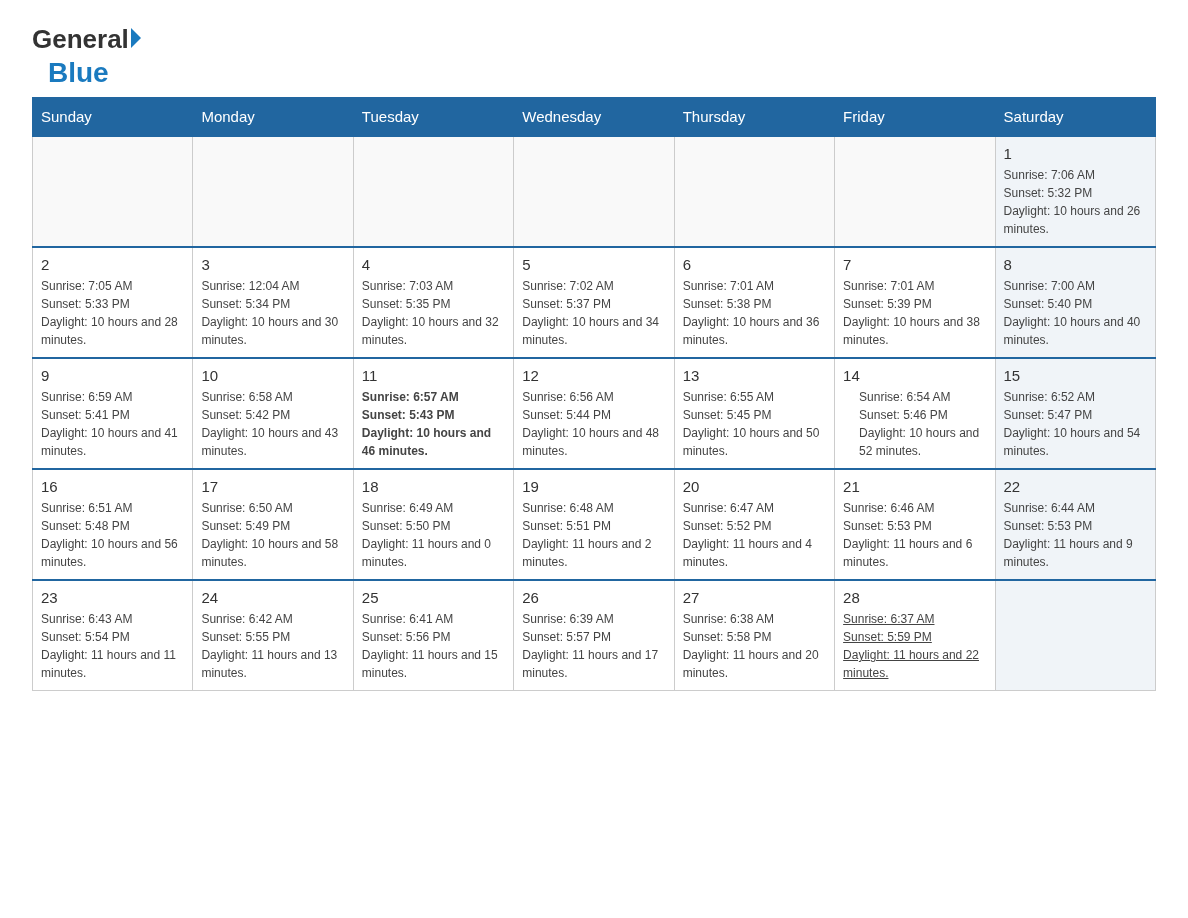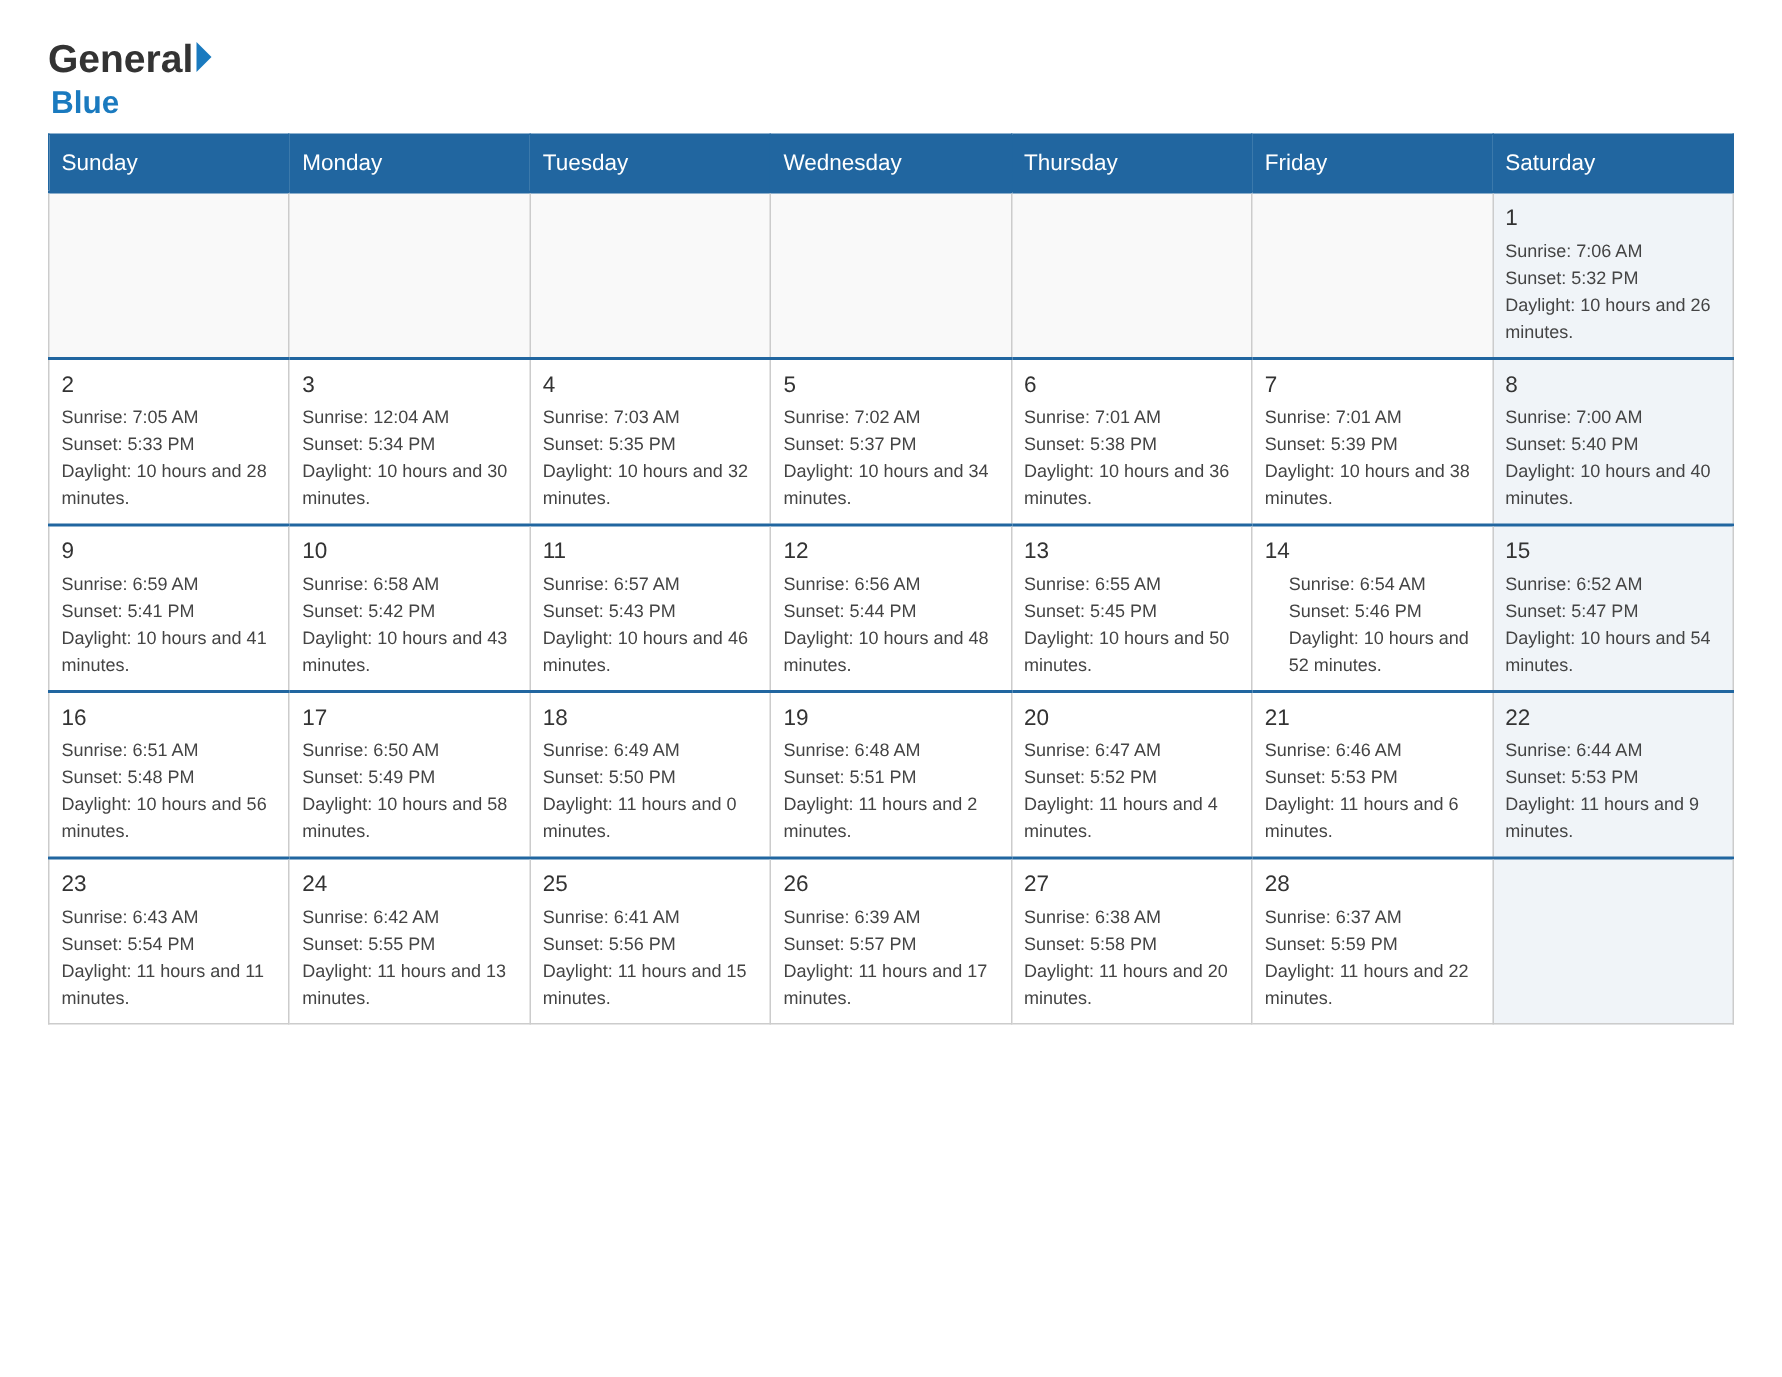--- a/index.html
+++ b/index.html
@@ -35,24 +35,24 @@
       width: 0;
       height: 0;
       border-left: 10px solid #1a7abf;
       border-top: 10px solid transparent;
       border-bottom: 10px solid transparent;
       margin-left: 2px;
       margin-top: -4px;
     }
     .logo-blue-label {
       color: #1a7abf;
-      font-size: 21px;
+      font-size: 28px;
       font-weight: bold;
       margin-top: 2px;
-      margin-left: 2px;
+      margin-left: 16px;
     }
     .title-area {
       text-align: right;
     }
     .month-title {
       font-size: 48px;
       font-weight: bold;
       color: #333;
       line-height: 1.1;
     }
@@ -206,21 +206,21 @@
 Daylight: 10 hours and 41 minutes.</div>
         </td>
         <td>
           <span class="day-number">10</span>
           <div class="day-info" style="white-space: pre-line;">Sunrise: 6:58 AM
 Sunset: 5:42 PM
 Daylight: 10 hours and 43 minutes.</div>
         </td>
         <td>
           <span class="day-number">11</span>
-          <div class="day-info" style="white-space: pre-line;">Sunrise: 6:57 AM
+          <div class="day-info" style="white-space: pre-line; font-weight: bold;">Sunrise: 6:57 AM
 Sunset: 5:43 PM
 Daylight: 10 hours and 46 minutes.</div>
         </td>
         <td>
           <span class="day-number">12</span>
           <div class="day-info" style="white-space: pre-line;">Sunrise: 6:56 AM
 Sunset: 5:44 PM
 Daylight: 10 hours and 48 minutes.</div>
         </td>
         <td>
@@ -312,20 +312,20 @@
 Daylight: 11 hours and 17 minutes.</div>
         </td>
         <td>
           <span class="day-number">27</span>
           <div class="day-info" style="white-space: pre-line;">Sunrise: 6:38 AM
 Sunset: 5:58 PM
 Daylight: 11 hours and 20 minutes.</div>
         </td>
         <td>
           <span class="day-number">28</span>
-          <div class="day-info" style="white-space: pre-line;">Sunrise: 6:37 AM
+          <div class="day-info" style="white-space: pre-line; text-decoration: underline;">Sunrise: 6:37 AM
 Sunset: 5:59 PM
 Daylight: 11 hours and 22 minutes.</div>
         </td>
         <td class="empty-cell" style="background-color: rgb(240, 244, 248);"></td>
       </tr>
     </tbody>
 </table>
 
 </body></html>

